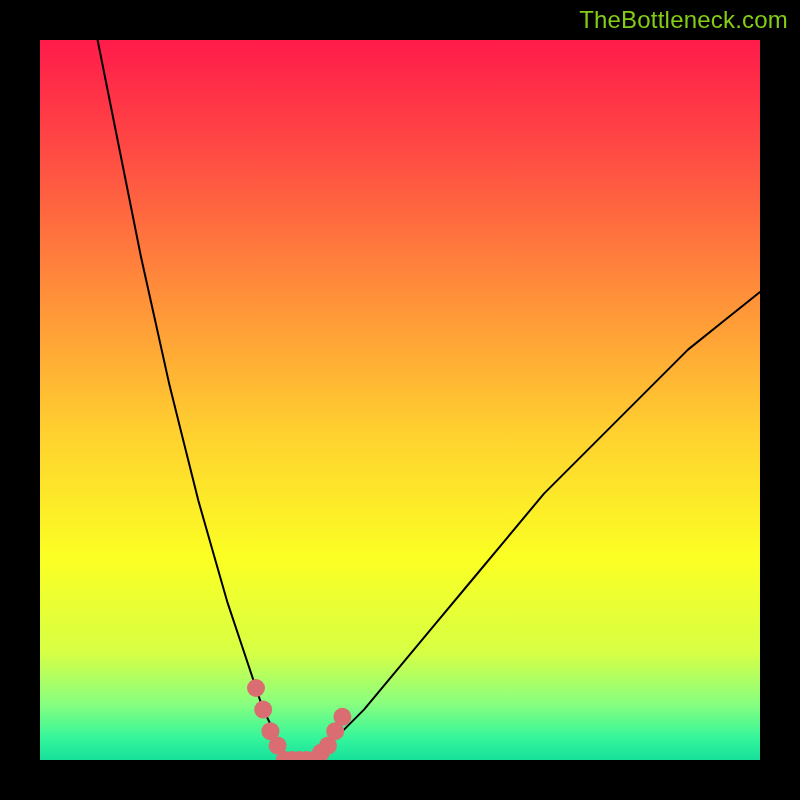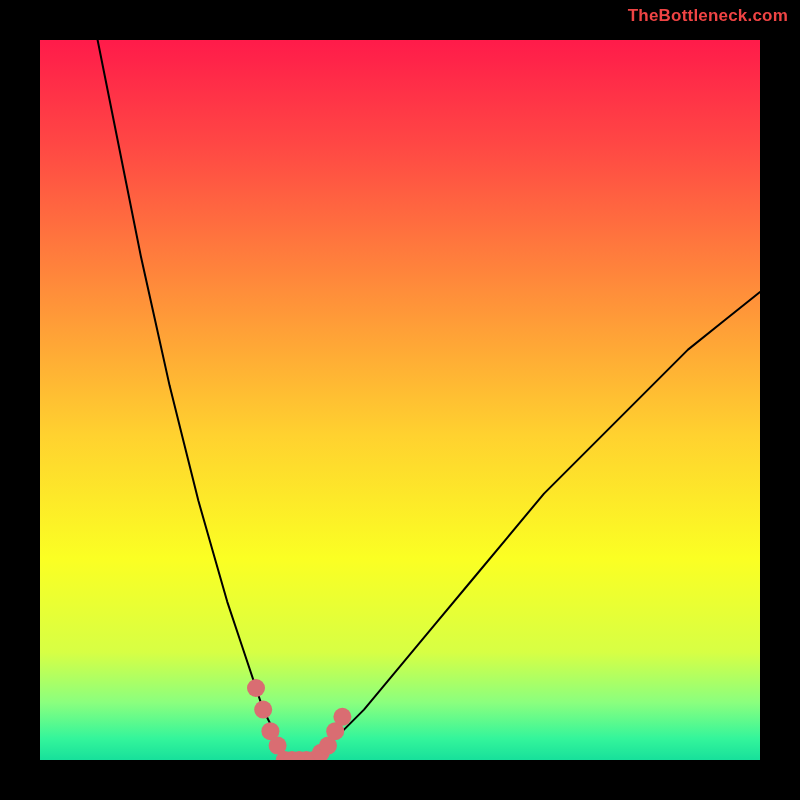--- a/index.html
+++ b/index.html
@@ -38,23 +38,23 @@
     position: absolute;
     left: 0;
     top: 0;
     width: 100%;
     height: 100%;
   }
   .attribution {
     position: absolute;
     top: 6px;
     right: 12px;
-    color: #ef4444;
-    font-size: 17px;
-    font-weight: 700;
+    color: #84cc16;
+    font-size: 24px;
+    font-weight: 400;
     letter-spacing: 0.2px;
   }
 </style>
 </head>
 <body>
 
 <div class="frame">
 
   <div class="attribution">TheBottleneck.com</div>
 

